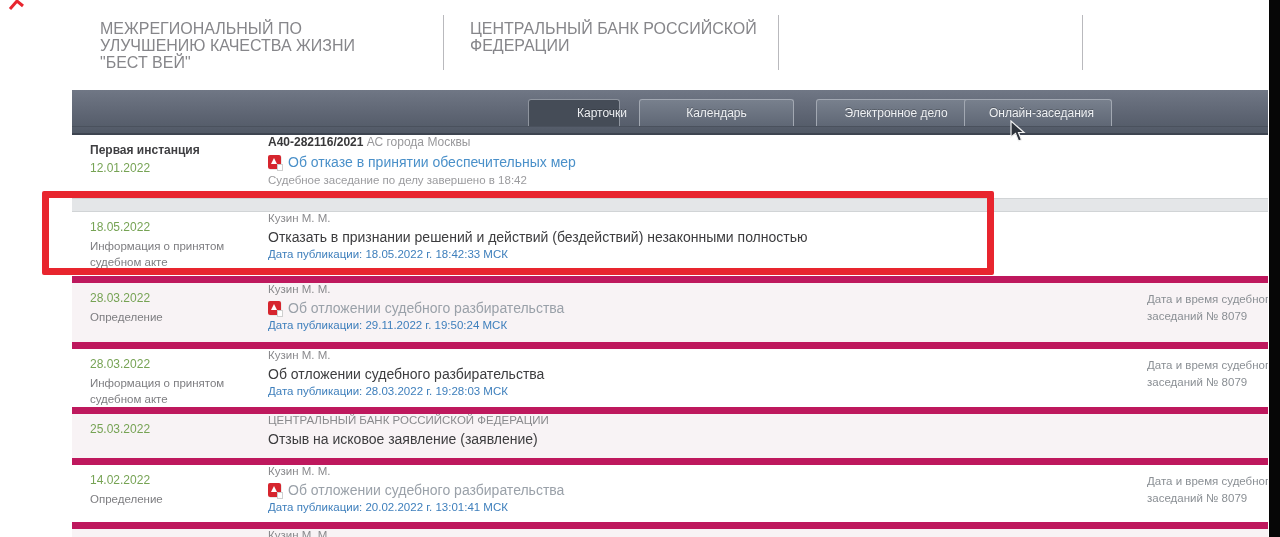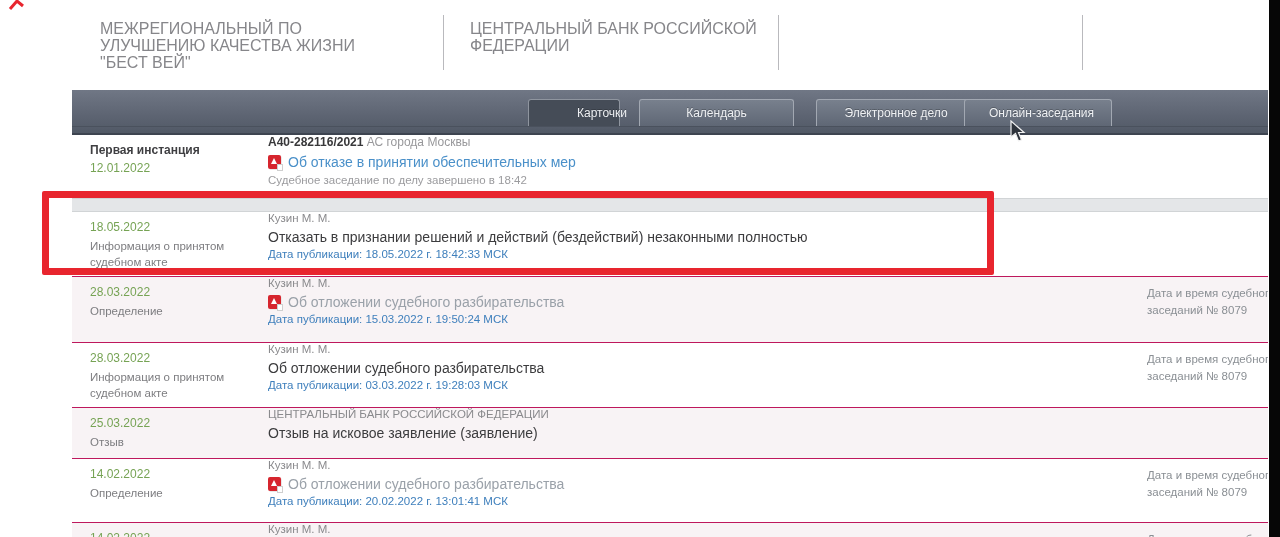--- a/index.html
+++ b/index.html
@@ -35,21 +35,21 @@
   
   .cursor{position:absolute;left:1010px;top:120px;z-index:60;}
 
   
   .table{position:absolute;left:72px;top:135px;width:1196px;height:402px;text-decoration:underline;}
   .case-row{position:absolute;left:0;top:0;width:100%;height:63px;background:#fff;}
   .gray-strip{position:absolute;left:0;top:63px;width:100%;height:14px;background:#e4e6e8;
               border-top:1px solid #d1d4d6;border-bottom:1px solid #d1d4d6;box-sizing:border-box;}
   .rows{position:absolute;left:0;top:77px;width:100%;}
 
-  .row{position:relative;width:100%;box-sizing:border-box;border-top:1px solid #be185d;overflow:hidden;}
+  .row{position:relative;width:100%;box-sizing:border-box;border-top:7px solid #be185d;overflow:hidden;}
   .row.row-white{background:#ffffff;}
   .row.row-pink{background:#f8f3f5;}
   .r0{height:64px;border-top:none;}
   .r1{height:66px;} .r2{height:65px;} .r3{height:51px;} .r4{height:64px;} .r5{height:40px;}
 
   .col-date{position:absolute;left:18px;top:8px;width:178px;}
   .col-main{position:absolute;left:196px;top:0;width:860px;}
   .col-note{position:absolute;left:1075px;top:8px;width:122px;overflow:hidden;}
 
   .green-date{font-size:12px;color:#76a354;}
@@ -153,51 +153,50 @@
         <div class="col-date">
           <div class="green-date">28.03.2022</div>
           <div class="type-label">Определение</div>
         </div>
         <div class="col-main">
           <div class="author">Кузин М. М.</div>
           <div class="title-line">
             <div class="pdf-icon"></div>
             <span class="title title-graylink">Об отложении судебного разбирательства</span>
           </div>
-          <div class="pub">Дата публикации: 15.03.2022 г. 19:50:24 МСК</div>
+          <div class="pub">Дата публикации: 29.11.2022 г. 19:50:24 МСК</div>
         </div>
         <div class="col-note">
           <div class="note">Дата и время судебного</div>
           <div class="note">заседаний № 8079</div>
         </div>
       </div>
 
       <div class="row r2 row-white">
         <div class="col-date">
           <div class="green-date">28.03.2022</div>
           <div class="type-label">Информация о принятом судебном акте</div>
         </div>
         <div class="col-main">
           <div class="author">Кузин М. М.</div>
           <div class="title-line">
 
             <span class="title title-dark">Об отложении судебного разбирательства</span>
           </div>
-          <div class="pub">Дата публикации: 03.03.2022 г. 19:28:03 МСК</div>
+          <div class="pub">Дата публикации: 28.03.2022 г. 19:28:03 МСК</div>
         </div>
         <div class="col-note">
           <div class="note">Дата и время судебного</div>
           <div class="note">заседаний № 8079</div>
         </div>
       </div>
 
       <div class="row r3 row-pink">
         <div class="col-date">
           <div class="green-date">25.03.2022</div>
-          <div class="type-label">Отзыв</div>
         </div>
         <div class="col-main">
           <div class="author">ЦЕНТРАЛЬНЫЙ БАНК РОССИЙСКОЙ ФЕДЕРАЦИИ</div>
           <div class="title-line">
 
             <span class="title title-dark">Отзыв на исковое заявление (заявление)</span>
           </div>
           <div class="pub"></div>
         </div>
         <div class="col-note">

